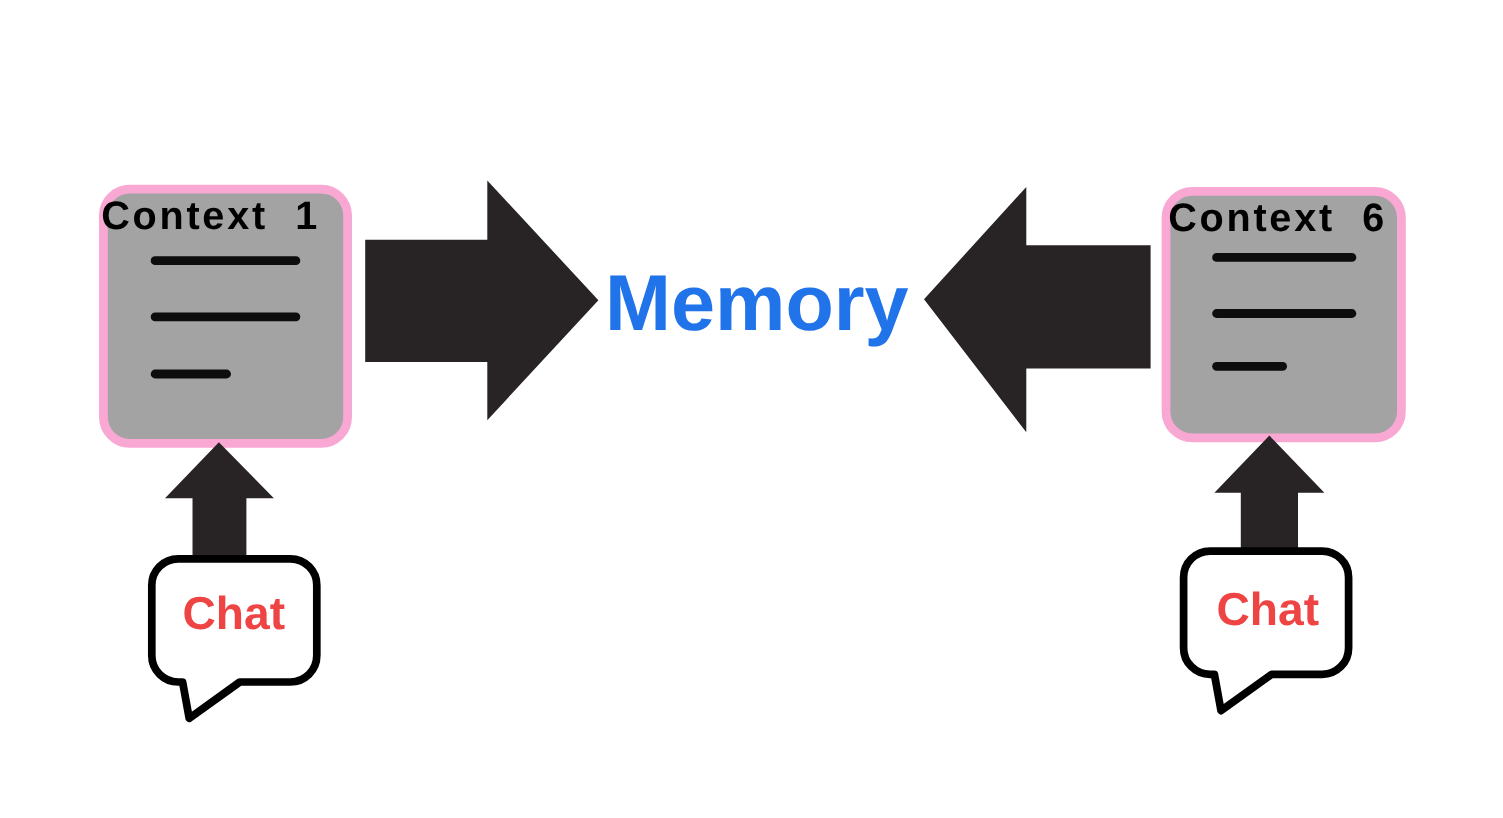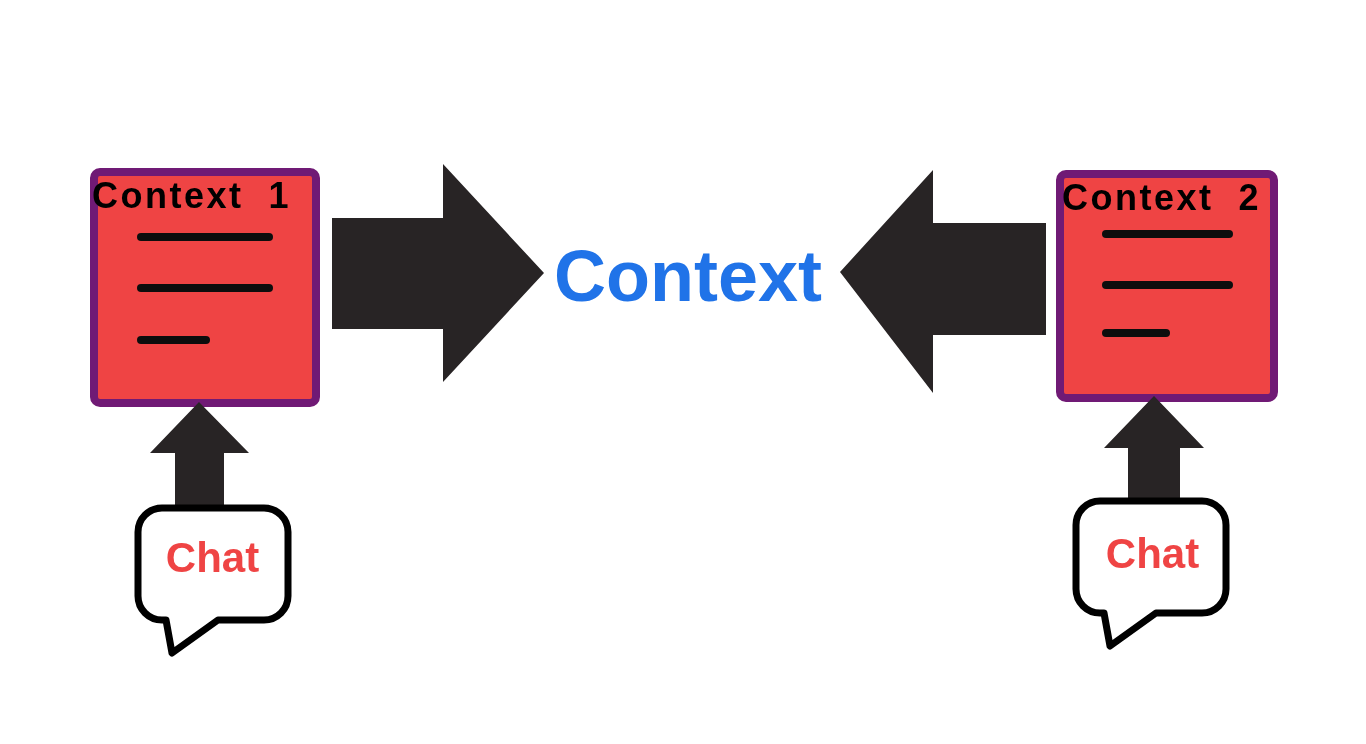--- a/index.html
+++ b/index.html
@@ -9,23 +9,23 @@
     height: 744px;
     background: #ffffff;
     overflow: hidden;
     font-family: "Liberation Sans", "DejaVu Sans", sans-serif;
   }
   .abs { position: absolute; }
 
   
   .context-box {
     position: absolute;
-    background: #ef4444;
-    border: 8px solid #701a75;
-    border-radius: 10px;
+    background: #a3a3a3;
+    border: 8px solid #f9a8d4;
+    border-radius: 28px;
     box-sizing: border-box;
   }
   .context-box .box-label {
     position: absolute;
     font-size: 36px;
     font-weight: bold;
     letter-spacing: 2.5px;
     color: #000000;
     white-space: pre;
     line-height: 1.1;
@@ -68,27 +68,27 @@
 <div class="canvas">
 
   <div class="context-box" style="left:90px; top:168px; width:230px; height:239px;">
     <div class="box-label" style="left:-6px; top:0px;">Context  1</div>
     <div class="text-bar" style="left:39px; top:57px;  width:136px;"></div>
     <div class="text-bar" style="left:39px; top:108px; width:136px;"></div>
     <div class="text-bar" style="left:39px; top:160px; width:73px;"></div>
   </div>
 
   <div class="context-box" style="left:1056px; top:170px; width:222px; height:232px;">
-    <div class="box-label" style="left:-2px; top:0px;">Context  2</div>
+    <div class="box-label" style="left:-2px; top:0px;">Context  6</div>
     <div class="text-bar" style="left:38px; top:52px;  width:131px;"></div>
     <div class="text-bar" style="left:38px; top:103px; width:131px;"></div>
     <div class="text-bar" style="left:38px; top:151px; width:68px;"></div>
   </div>
 
-  <div class="memory-title">Context</div>
+  <div class="memory-title">Memory</div>
 
   <svg class="abs" style="left:330px; top:162px;" width="218" height="224" viewBox="0 0 218 224">
     <polygon points="2,56 113,56 113,2 214,111 113,220 113,167 2,167" fill="#282425"></polygon>
   </svg>
 
   <svg class="abs" style="left:838px; top:168px;" width="210" height="228" viewBox="0 0 210 228">
     <polygon points="2,104 95,2 95,55 208,55 208,167 95,167 95,225" fill="#282425"></polygon>
   </svg>
 
   <svg class="abs" style="left:148px; top:396px;" width="104" height="112" viewBox="0 0 104 112">

